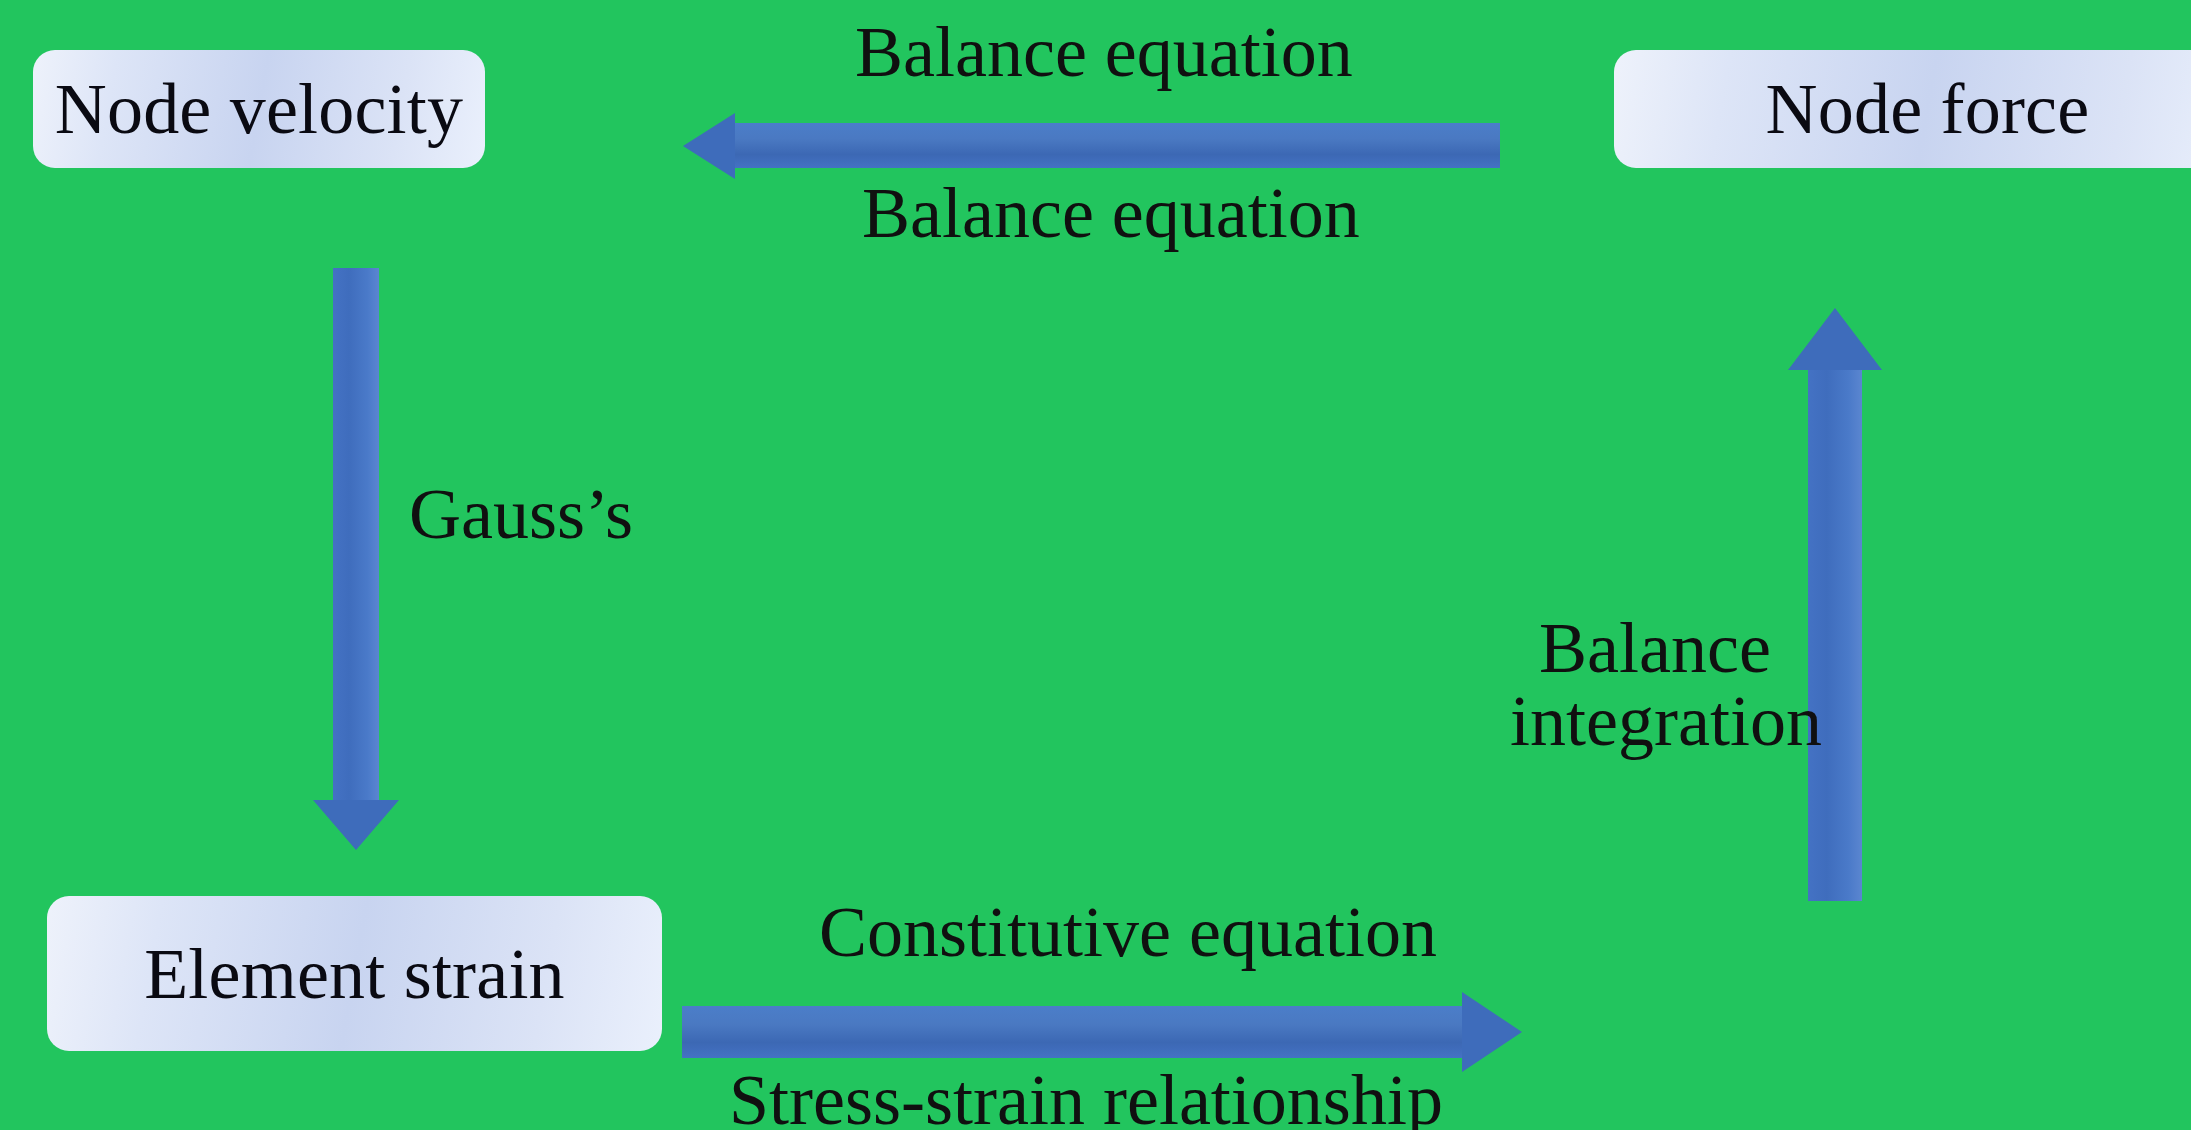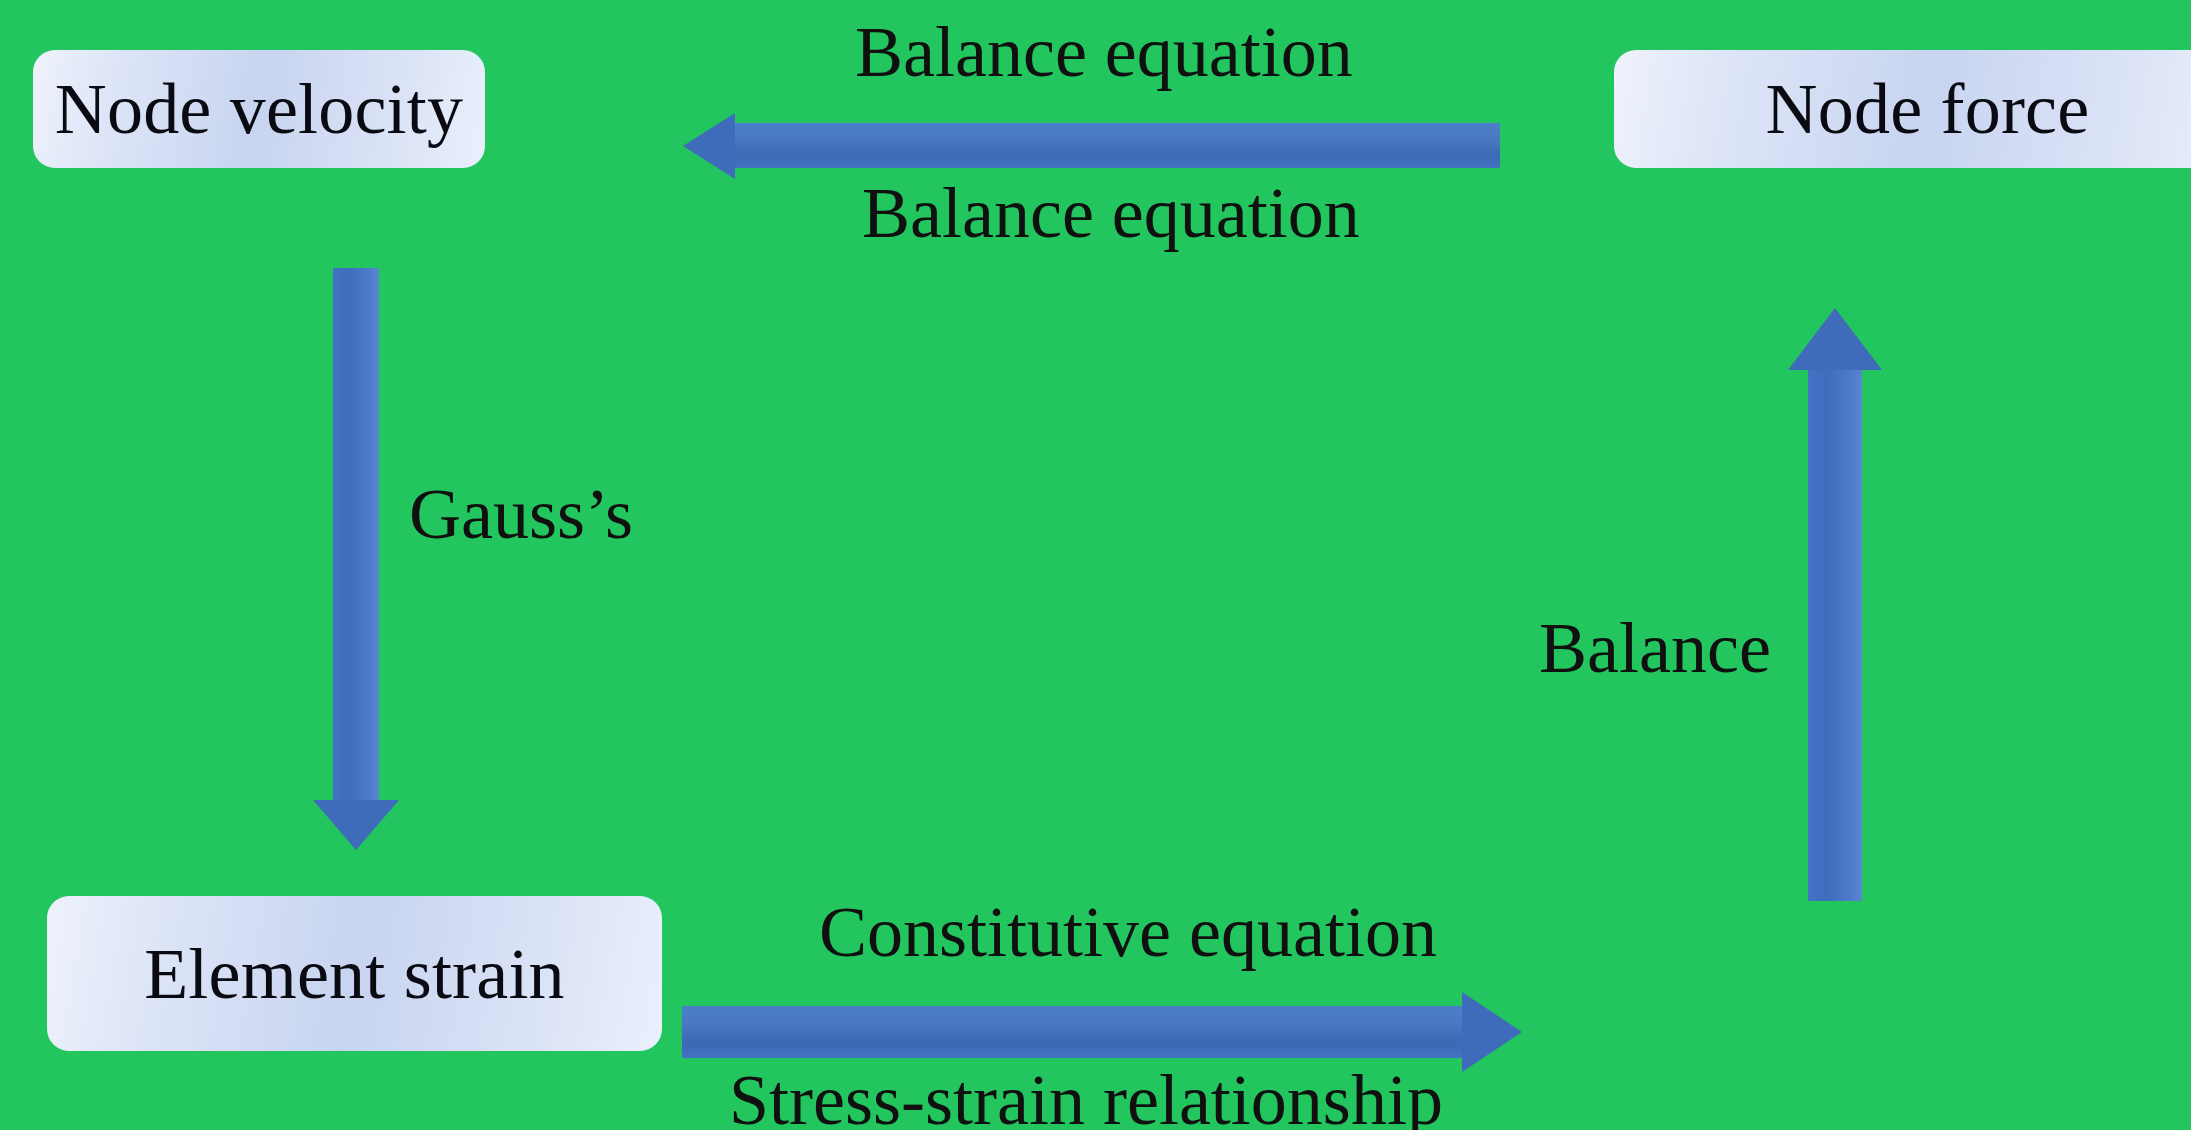--- a/index.html
+++ b/index.html
@@ -118,15 +118,16 @@
   </div>
   <div class="edge-label" style="left:819px; top:896px;">Constitutive equation</div>
   <div class="edge-label" style="left:729px; top:1064px;">Stress-strain relationship</div>
 
   <div class="arrow">
     <div class="v-shaft" style="left:1808px; top:365px; width:54px; height:536px;"></div>
     <div class="head head-up" style="left:1788px; top:308px;"></div>
   </div>
   <div class="edge-label stacked" style="left:1510px; top:612px; width:290px;">
     <div>Balance</div>
+    <div>integration</div>
   </div>
 
 </div>
 
 </body></html>

